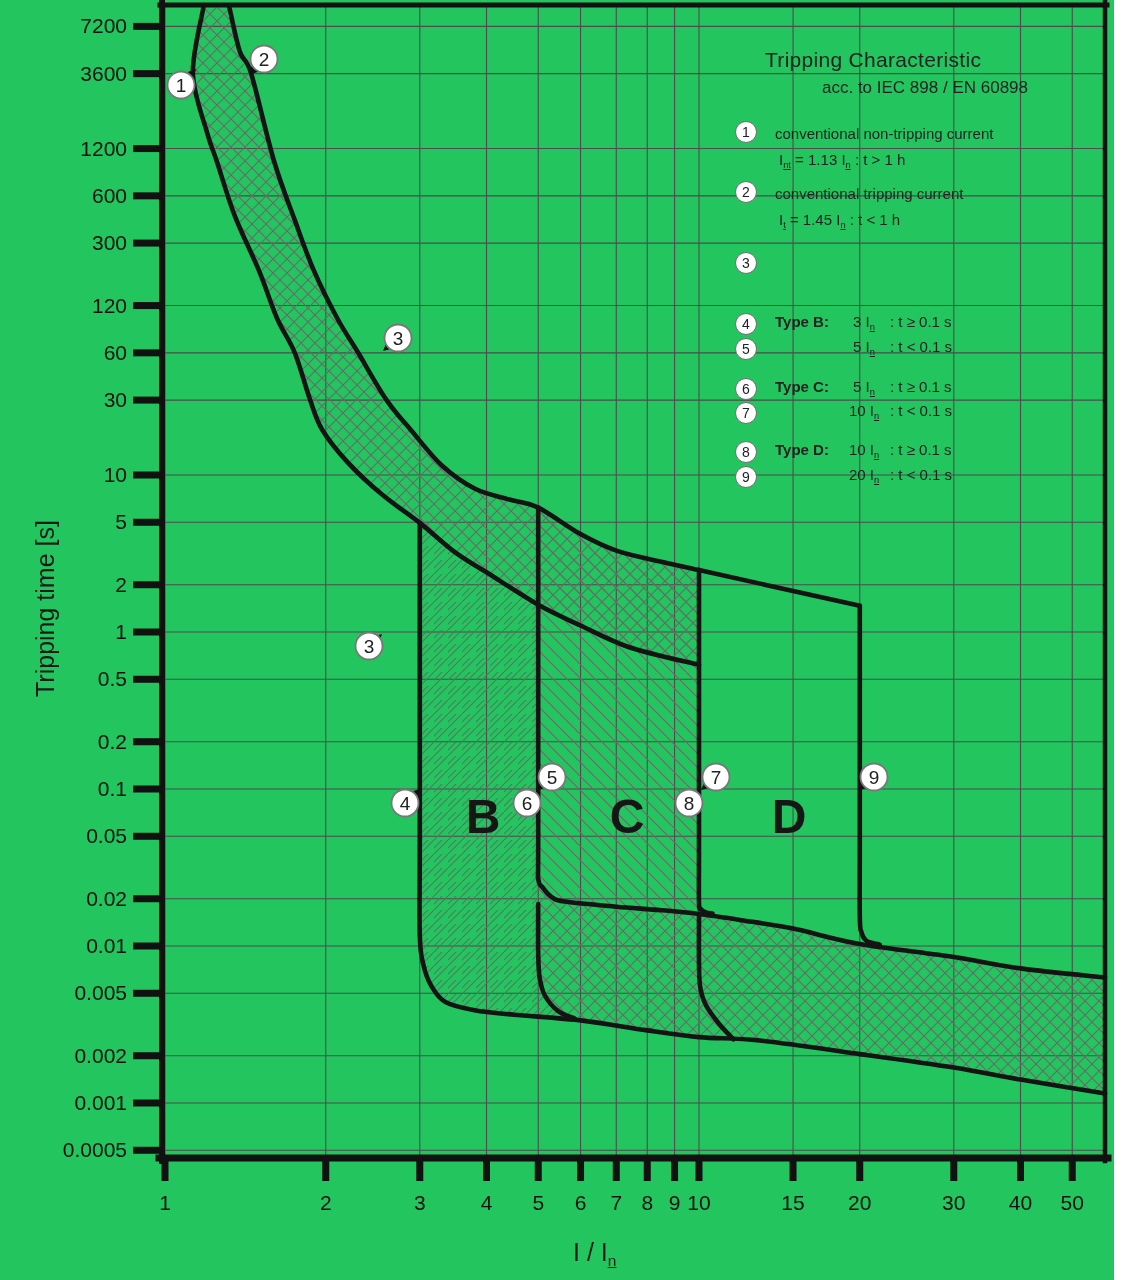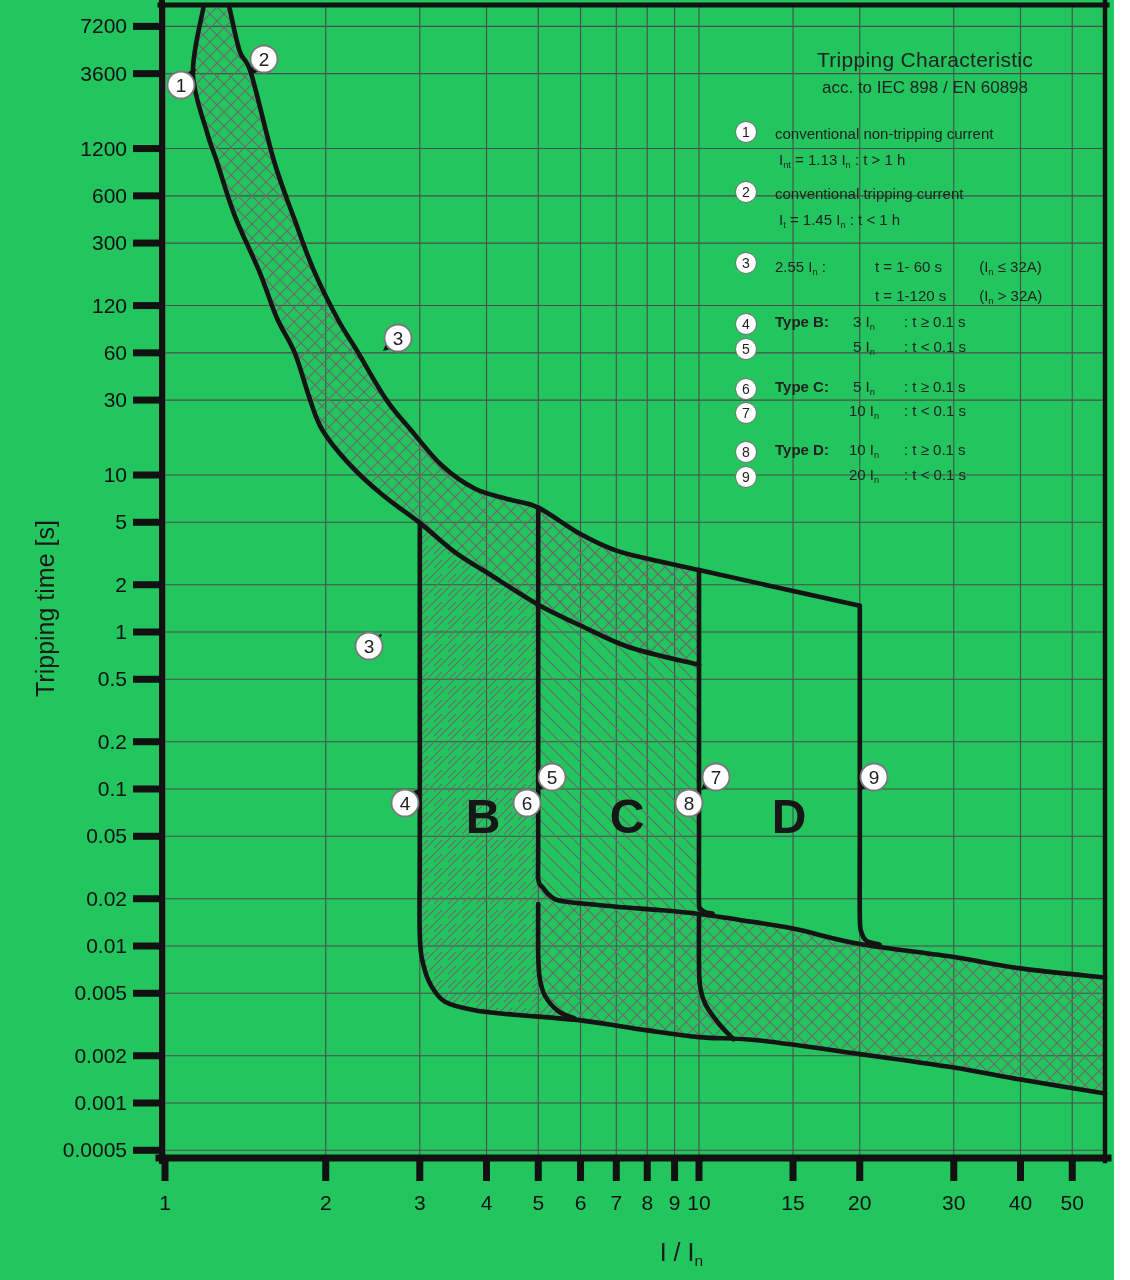--- a/index.html
+++ b/index.html
@@ -1,37 +1,37 @@
 <!DOCTYPE html>
 <html><head>
 <meta charset="utf-8">
 <style>
   html,body{margin:0;padding:0;background:#fff;}
   #page{position:relative;width:1114px;height:1280px;background:#22c55e;overflow:hidden;
         font-family:"Liberation Sans",sans-serif;color:#1a1a1a;}
   #chart-svg{position:absolute;left:0;top:0;}
-  sub{font-size:62%;line-height:0;vertical-align:-0.35em;}
+  sub{font-size:62%;line-height:0;vertical-align:-0.35em;text-decoration:underline;}
   
   .legend{position:absolute;left:735px;top:45px;width:382px;height:470px;font-size:15px;color:#222;}
-  .lg-title{position:absolute;top:3px;left:30px;width:320px;text-align:center;font-size:21px;letter-spacing:.3px;}
+  .lg-title{position:absolute;top:3px;left:30px;width:320px;text-align:left;font-size:21px;letter-spacing:.3px;}
   .lg-sub{position:absolute;top:33px;left:30px;width:320px;text-align:center;font-size:17px;}
   .lg-row{position:absolute;left:0;display:flex;align-items:flex-start;}
   .cnum{flex:0 0 auto;width:20px;height:20px;border:1.6px solid #6e6e6e;border-radius:50%;
         text-align:center;line-height:20px;font-size:14px;color:#222;background:#fff;margin-right:18px;}
   .lg-lines{line-height:26px;}
   .lg-ind{padding-left:4px;}
   .lbl-col{display:inline-block;width:66px;font-weight:bold;}
   .qty-col{display:inline-block;width:46px;text-align:center;}
-  .cond-col{display:inline-block;margin-left:17px;}
+  .cond-col{display:inline-block;margin-left:3px;}
   .t3-time{display:inline-block;width:100px;}
   .t3-block{line-height:29px;}
   
   .y-title{position:absolute;left:0;top:0;transform:translate(31px,697px) rotate(-90deg);
            transform-origin:0 0;font-size:25px;white-space:nowrap;color:#1a1a1a;}
-  .x-title{position:absolute;left:573px;top:1238px;width:130px;text-align:right;font-size:25px;color:#1a1a1a;}
+  .x-title{position:absolute;left:573px;top:1238px;width:130px;text-align:left;font-size:25px;color:#1a1a1a;}
   .side-note{position:absolute;left:1107px;top:942px;height:220px;width:22px;
              writing-mode:vertical-rl;transform:rotate(180deg);font-size:13px;color:#222;
              display:flex;align-items:center;white-space:nowrap;}
 </style>
 </head>
 <body>
 
 <div id="page">
   <svg id="chart-svg" width="1130" height="1280" viewBox="0 0 1130 1280">
       <defs>
@@ -266,33 +266,20 @@
     <div class="lg-row" style="top:136px">
       <span class="cnum">2</span>
       <div class="lg-lines">
         <div>conventional tripping current</div>
         <div class="lg-ind">I<sub>t</sub>  = 1.45 I<sub>n</sub> :  t &lt; 1 h</div>
       </div>
     </div>
 
     <div class="lg-row" style="top:207px">
       <span class="cnum">3</span>
-      <div style="display:flex">
-        <span style="width:100px;display:inline-block;line-height:29px">2.55 I<sub>n</sub> :</span>
-        <div class="t3-block">
-          <div>
-            <span class="t3-time">t = 1- 60 s</span>
-            <span>(I<sub>n</sub> ≤ 32A)</span>
-          </div>
-          <div>
-            <span class="t3-time">t = 1-120 s</span>
-            <span>(I<sub>n</sub> &gt; 32A)</span>
-          </div>
-        </div>
-      </div>
     </div>
 
     <div class="lg-row" style="top:268px">
       <span class="cnum">4</span>
       <div><span class="lbl-col">Type B:</span><span class="qty-col">3 I<sub>n</sub></span><span class="cond-col">: t ≥ 0.1 s</span></div>
     </div>
     <div class="lg-row" style="top:293px">
       <span class="cnum">5</span>
       <div><span class="lbl-col"></span><span class="qty-col">5 I<sub>n</sub></span><span class="cond-col">: t &lt; 0.1 s</span></div>
     </div>

